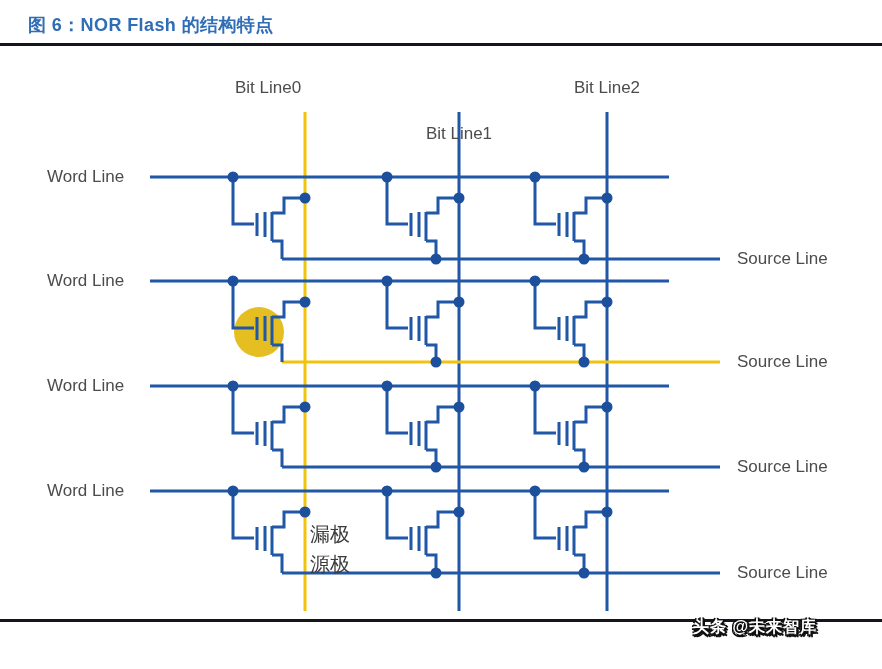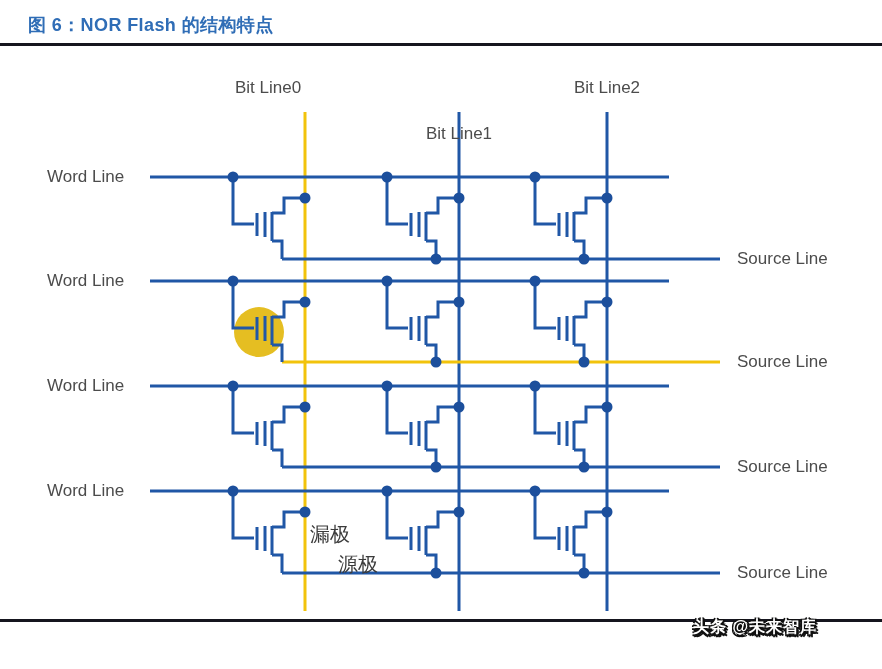--- a/index.html
+++ b/index.html
@@ -22,21 +22,21 @@
   }
   .cn-note{
     position:absolute;font-family:"DejaVu Serif", serif;color:var(--annotation-gray);
     white-space:nowrap;
   }
   #cell-annotation{
     left:160px;top:317px;width:68px;font-size:19px;line-height:27px;text-align:center;
     white-space:normal;
   }
   #drain-annotation{left:310px;top:521px;font-size:20px;}
-  #source-annotation{left:310px;top:551px;font-size:20px;margin-left:28px;}
+  #source-annotation{left:310px;top:551px;font-size:20px;}
   #source-note{
     position:absolute;left:28px;top:636px;font-size:15px;letter-spacing:1.2px;
     color:var(--source-note-red);font-family:"DejaVu Serif", serif;white-space:nowrap;
   }
   #watermark{
     position:absolute;left:693px;top:617px;font-size:16px;font-weight:bold;
     color:#ffffff;letter-spacing:1px;white-space:nowrap;
     text-shadow:
       -1.5px -1.5px 0 #101010, 1.5px -1.5px 0 #101010,
       -1.5px 1.5px 0 #101010, 1.5px 1.5px 0 #101010,

